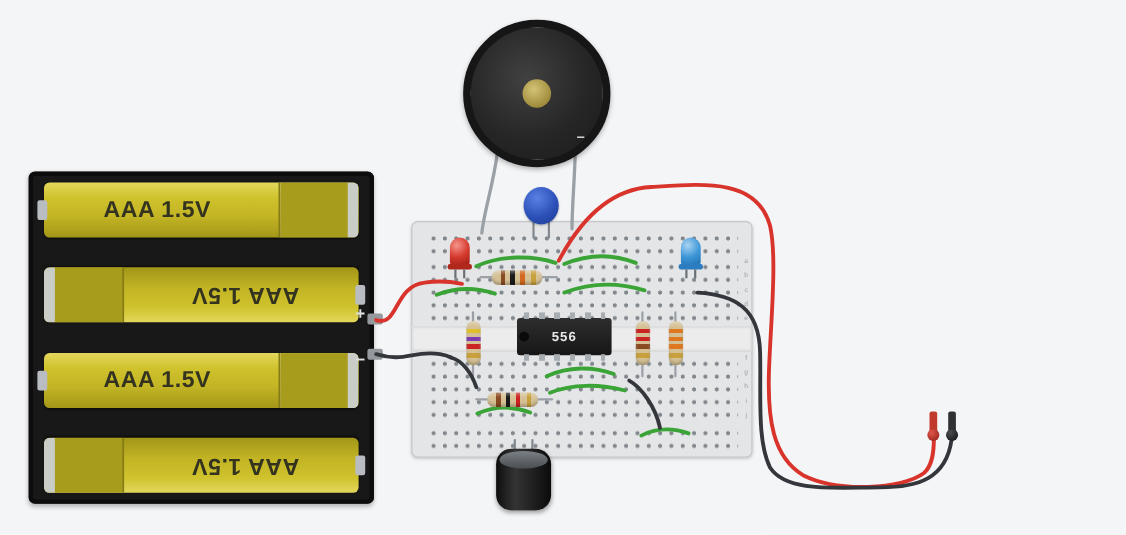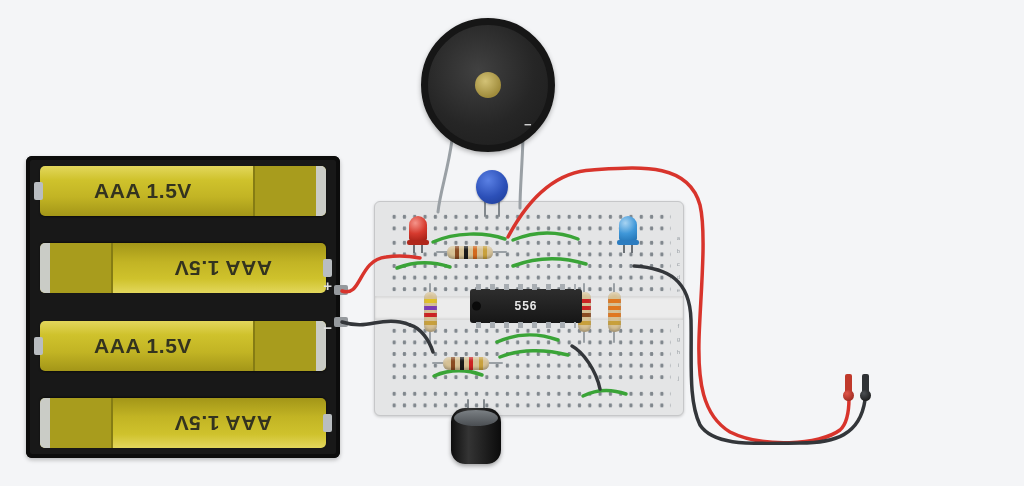--- a/index.html
+++ b/index.html
@@ -47,21 +47,21 @@
   .blockA{top:33px;height:58px;}
   .blockB{top:121px;height:58px;}
   .rail-bottom{top:184px;height:23px;}
   .channel{position:absolute;left:0;right:0;top:94px;height:24px;background:#ececec;
     box-shadow:inset 0 2px 2px rgba(0,0,0,.08),inset 0 -2px 2px rgba(0,0,0,.08);}
   .row-letters{position:absolute;right:3px;height:58px;display:flex;flex-direction:column;
     justify-content:space-between;font-size:6px;color:#9aa0a5;line-height:1;text-align:center;}
   .row-letters.top{top:33px;} .row-letters.bottom{top:121px;}
 
   
-  .chip{position:absolute;left:470px;top:289px;width:112px;height:34px;border-radius:3px;
+  .chip{position:absolute;left:470px;top:289px;width:86px;height:34px;border-radius:3px;
     background:linear-gradient(180deg,#2e2e2e,#161616);z-index:5;
     display:flex;align-items:center;justify-content:center;}
   .chip::before,.chip::after{content:"";position:absolute;left:6px;right:6px;height:6px;
     background:repeating-linear-gradient(90deg,#a8adb2 0 5px,rgba(0,0,0,0) 5px 14px);z-index:-1;}
   .chip::before{top:-5px;} .chip::after{bottom:-5px;}
   .chip-notch{position:absolute;left:2px;top:50%;transform:translateY(-50%);
     width:9px;height:9px;border-radius:50%;background:#0a0a0a;}
   .chip-label{color:#e8e8e8;font-size:12px;font-weight:bold;letter-spacing:1px;}
 
   

